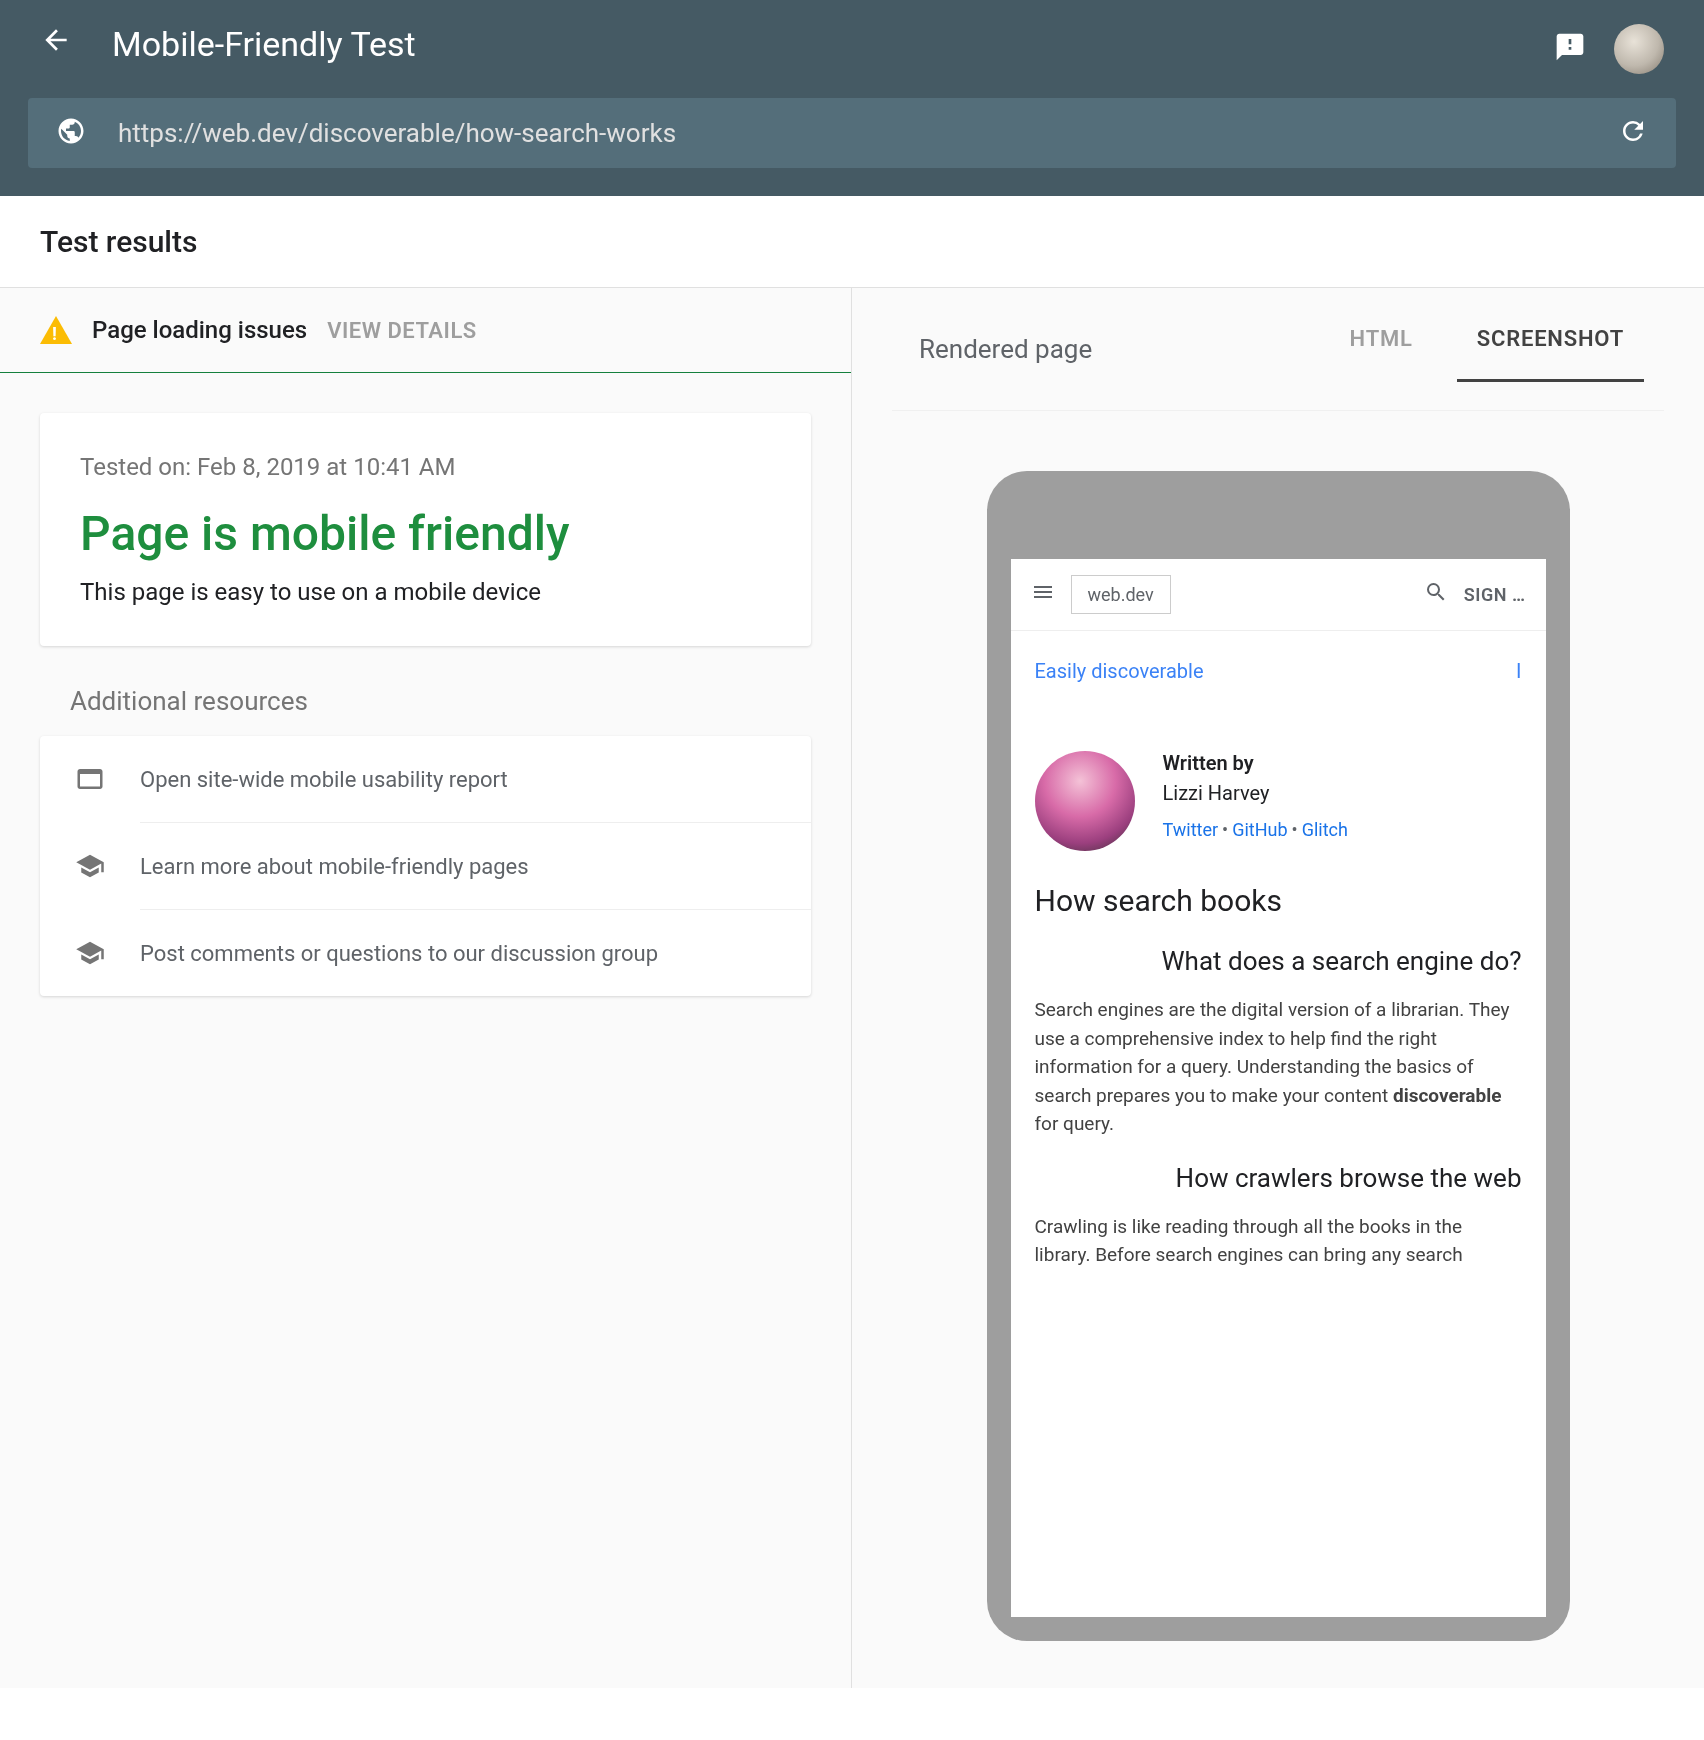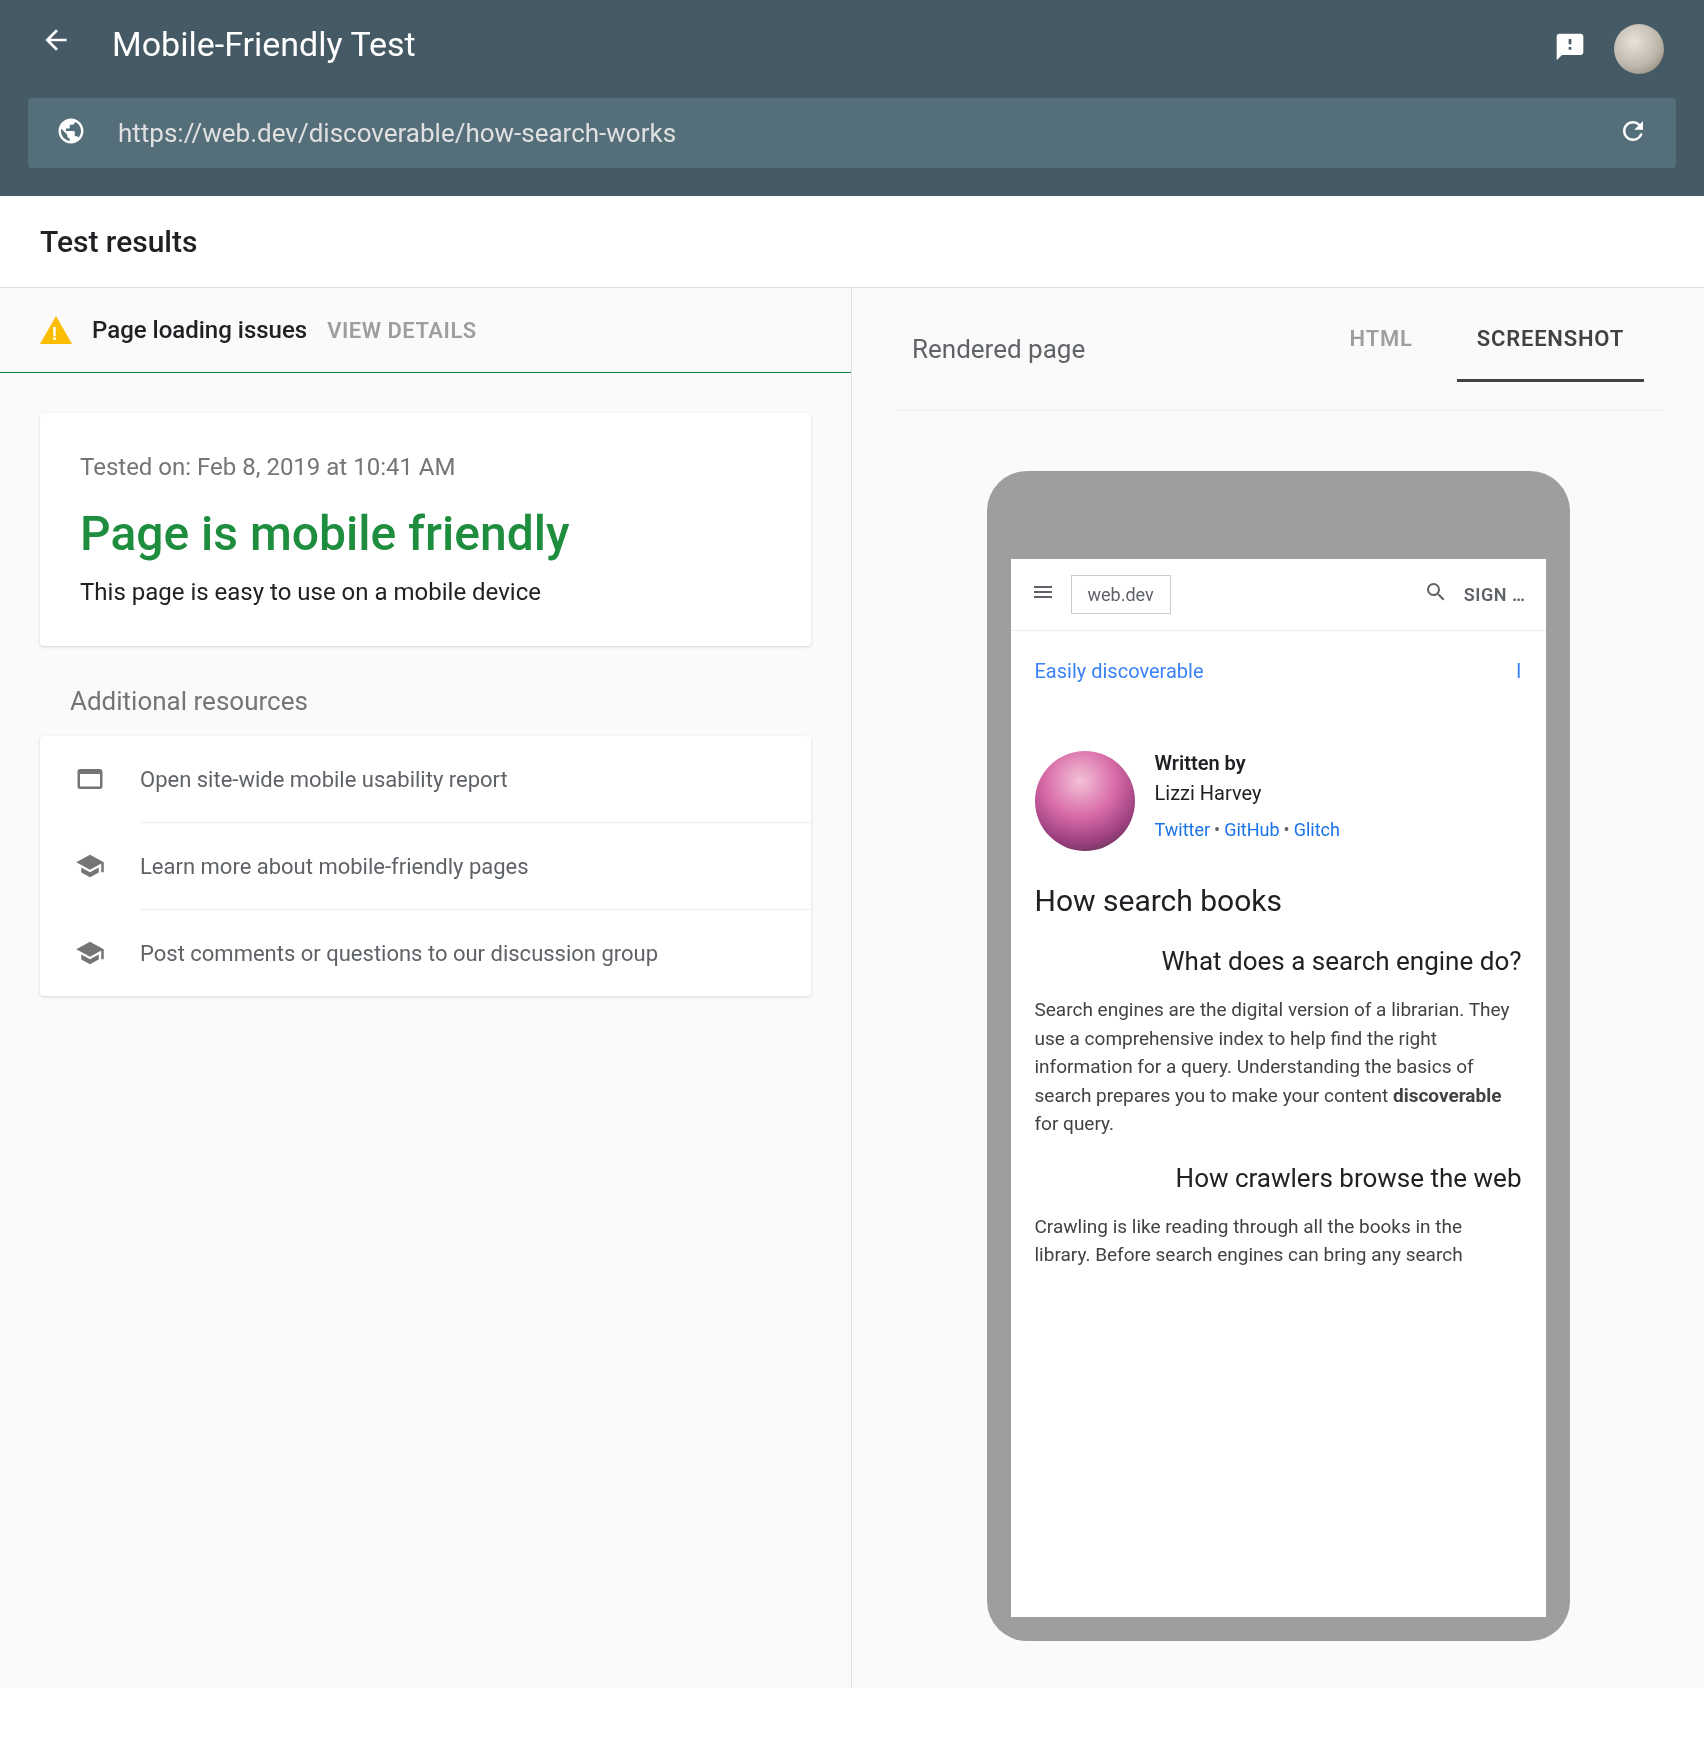--- a/index.html
+++ b/index.html
@@ -128,21 +128,21 @@
   }
   .res-row .ricon { width: 36px; display:flex; justify-content:center; }
   .res-row .ricon svg { fill: #757575; }
   .res-divider { border-top:1px solid #eee; margin-left: 100px;}
   .right-header {
     display: flex;
     align-items: center;
     padding: 28px 20px;
     border-bottom: 1px solid #f0f0f0;
   }
-  .right-header .rh-title { font-size: 26px; color: #5f6368; flex:1; }
+  .right-header .rh-title { font-size: 26px; color: #5f6368; flex:1;margin-left:7px; }
   .tab {
     font-size: 22px;
     font-weight: 600;
     letter-spacing: 0.8px;
     padding: 10px 20px 28px 20px;
     margin-left: 24px;
     color: #9e9e9e;
     border-bottom: 3px solid transparent;
   }
   .tab.active { color: #424242; border-bottom-color: #424242; }
@@ -176,21 +176,21 @@
   .mnav .logo-box {
     border: 1px solid #ccc;
     padding: 8px 16px;
     font-size: 18px;
     color: #5f6368;
   }
   .mnav .spacer { flex:1; }
   .mnav .search-icon svg { fill: #5f6368; }
   .mnav .sign { font-size: 18px; font-weight:600; color:#5f6368; letter-spacing:0.5px;}
   .crumb { padding: 28px 24px; font-size: 20px; color:#3b82f6; display:flex; justify-content:space-between;}
-  .author-row { display:flex; gap:20px; padding: 40px 24px 12px 24px; align-items:flex-start;}
+  .author-row { display:flex; gap:28px; padding: 40px 24px 12px 24px; align-items:flex-start;}
   .author-pic {
     width: 100px; height: 100px; border-radius:50%;
     background: radial-gradient(circle at 45% 30%, #f4c2d7 0%, #d86ba8 40%, #9b3f7e 70%, #2c2c2c 100%);
     flex-shrink:0;
   }
   .author-meta .wb { font-weight:600; font-size:20px; margin-bottom:6px;}
   .author-meta .aname { font-size:20px; margin-bottom:14px;}
   .author-meta .alinks { font-size:18px; }
   .author-meta .alinks a { color:#1a73e8; text-decoration:none;}
   .author-meta .alinks .dot { color:#5f6368; margin:0 4px;}

